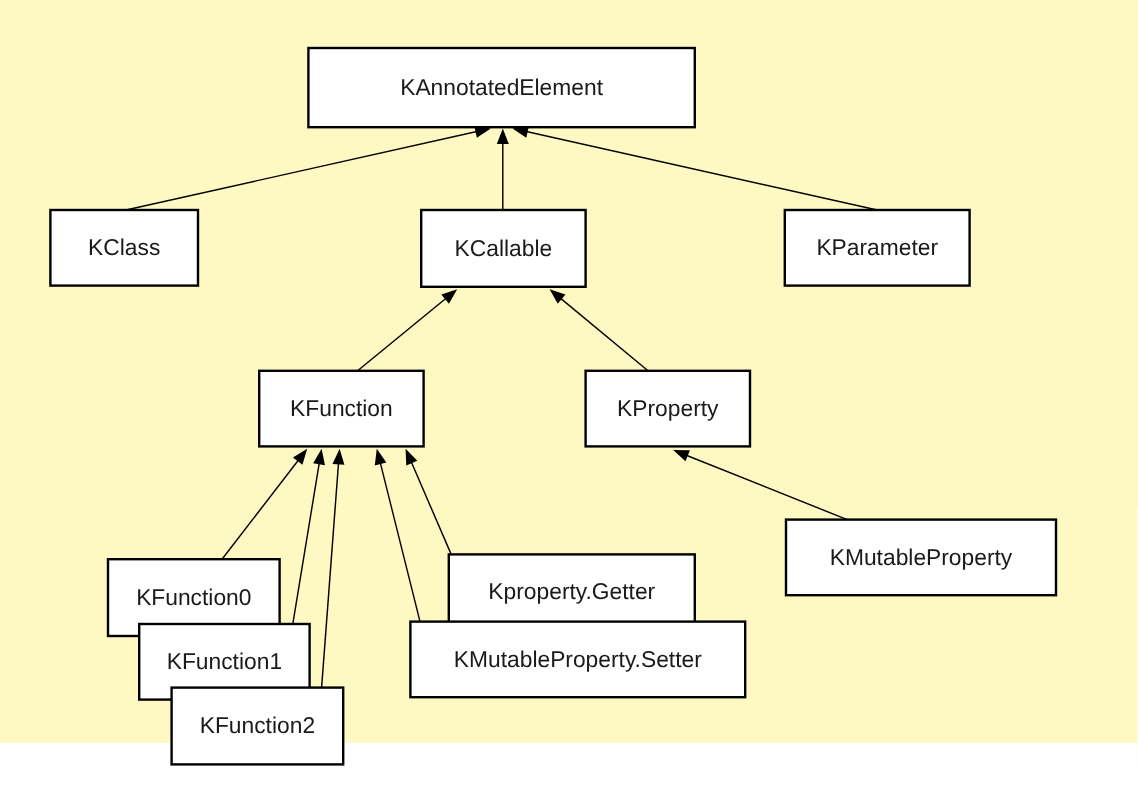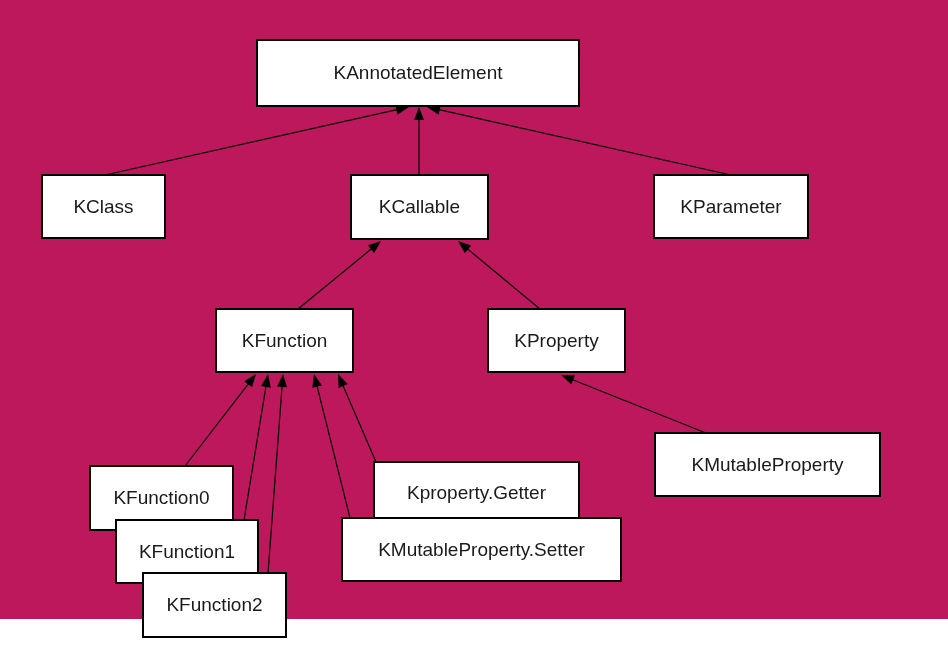--- a/index.html
+++ b/index.html
@@ -10,21 +10,21 @@
   body {
     font-family: "Liberation Sans", sans-serif;
     width: 948px;
     height: 671px;
     overflow: hidden;
   }
   #diagram-root {
     position: relative;
     width: 948px;
     height: 619px;
-    background: #be185d;
+    background: #fef9c3;
   }
   svg#uml-canvas {
     position: absolute;
     left: 0;
     top: 0;
     width: 948px;
     height: 671px;
     display: block;
   }
   .node-box {

